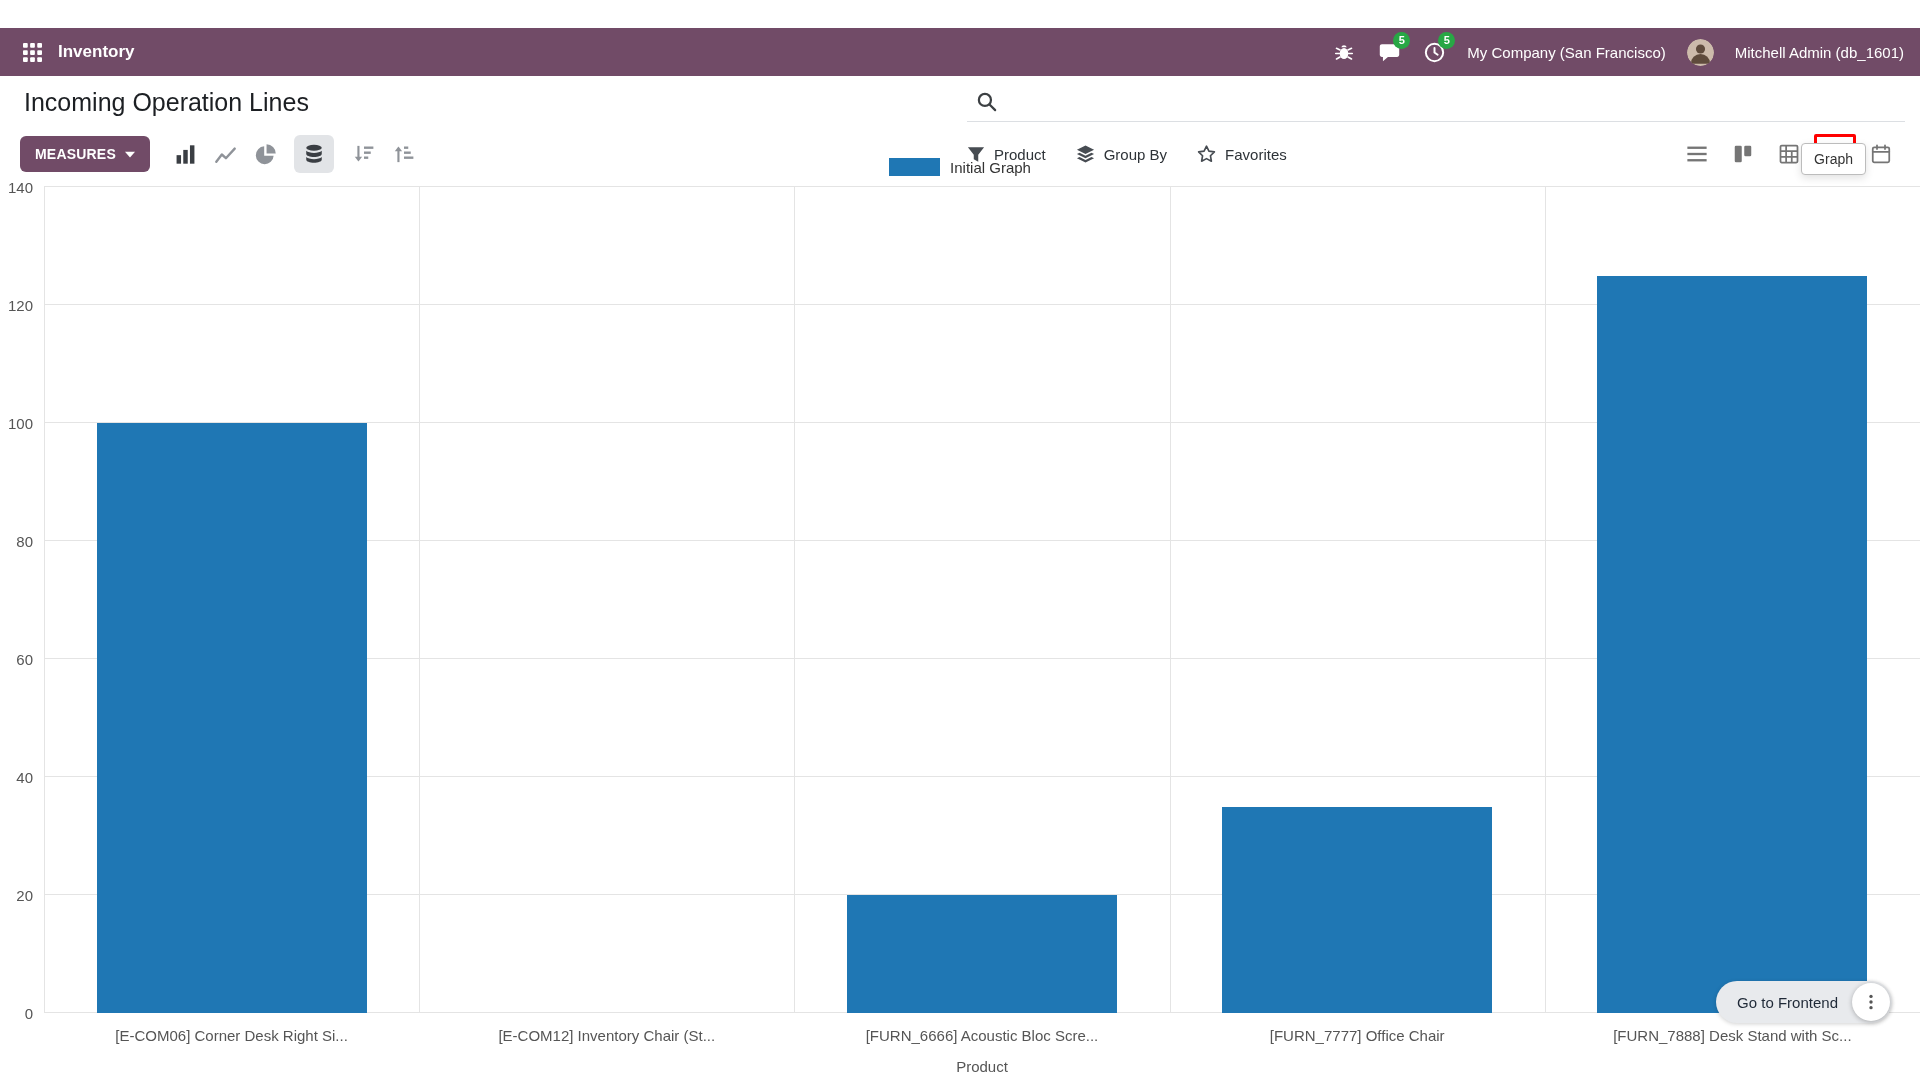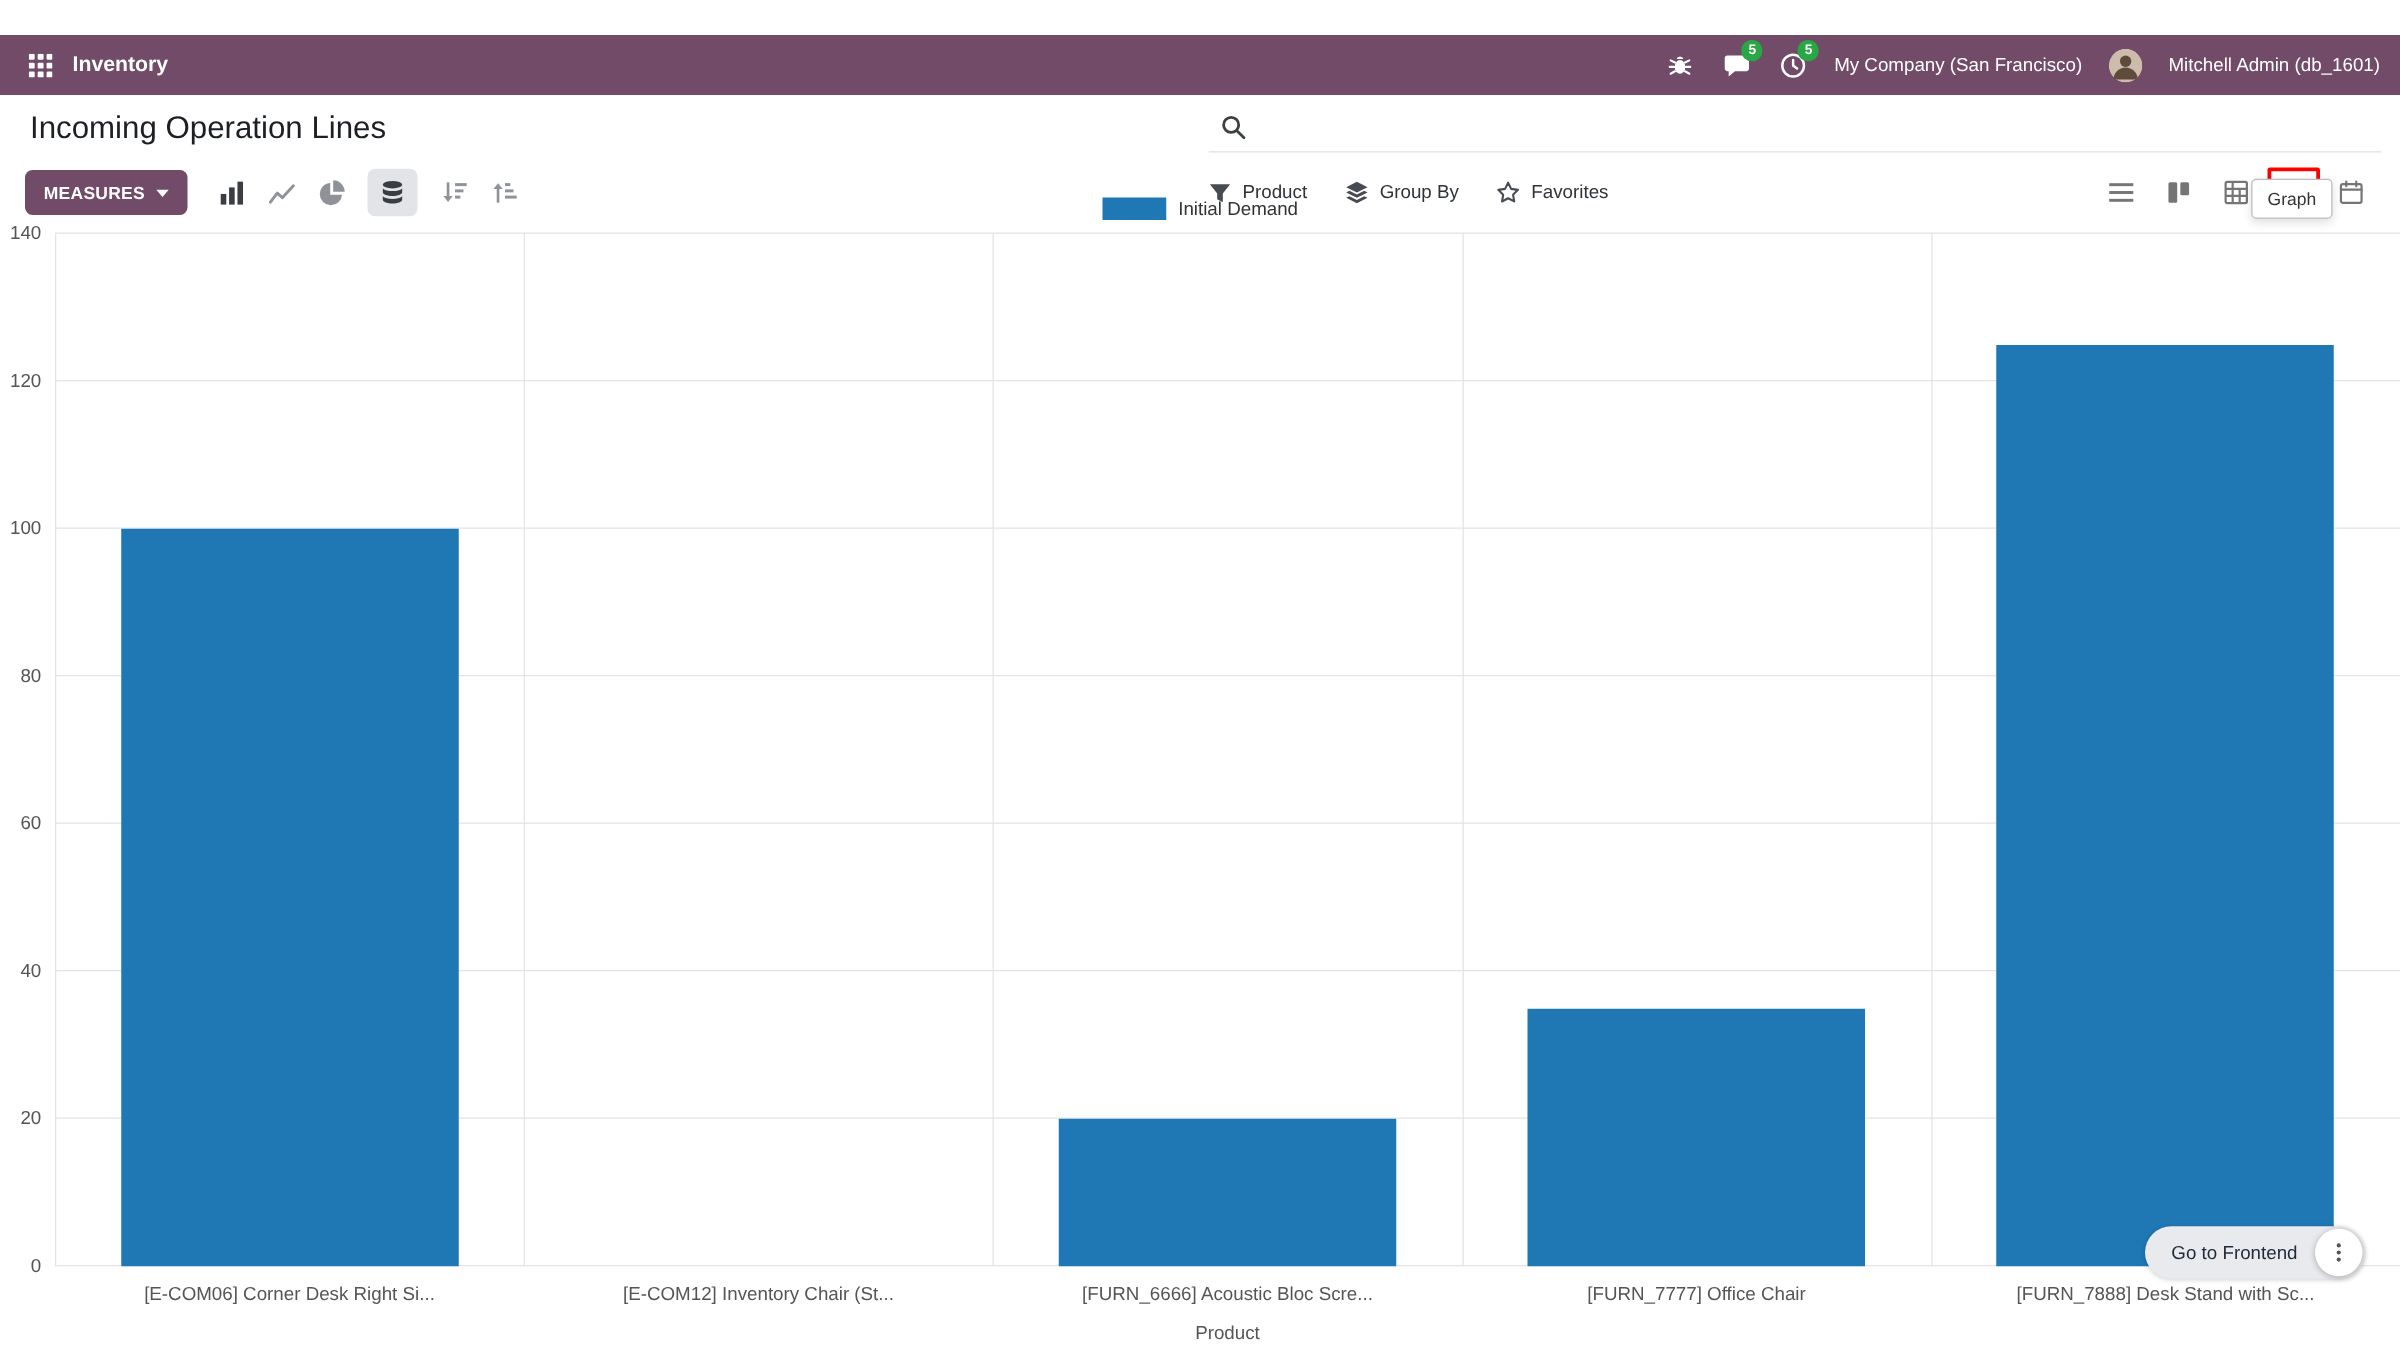--- a/index.html
+++ b/index.html
@@ -278,21 +278,21 @@
       </span>
     </button>
   </div>
 </div>
 
 <div class="tooltip">Graph</div>
 
 <div class="chart">
   <div class="legend">
     <span class="legend-swatch" style="background: rgb(31, 119, 180);"></span>
-    <span>Initial Demand</span>
+    <span>Initial Graph</span>
   </div>
   <div id="plot">
       <div class="hgrid" style="bottom: 0%;"></div>
       <div class="ytick" style="bottom: 0%;">0</div>
       <div class="hgrid" style="bottom: 14.2857%;"></div>
       <div class="ytick" style="bottom: 14.2857%;">20</div>
       <div class="hgrid" style="bottom: 28.5714%;"></div>
       <div class="ytick" style="bottom: 28.5714%;">40</div>
       <div class="hgrid" style="bottom: 42.8571%;"></div>
       <div class="ytick" style="bottom: 42.8571%;">60</div>

